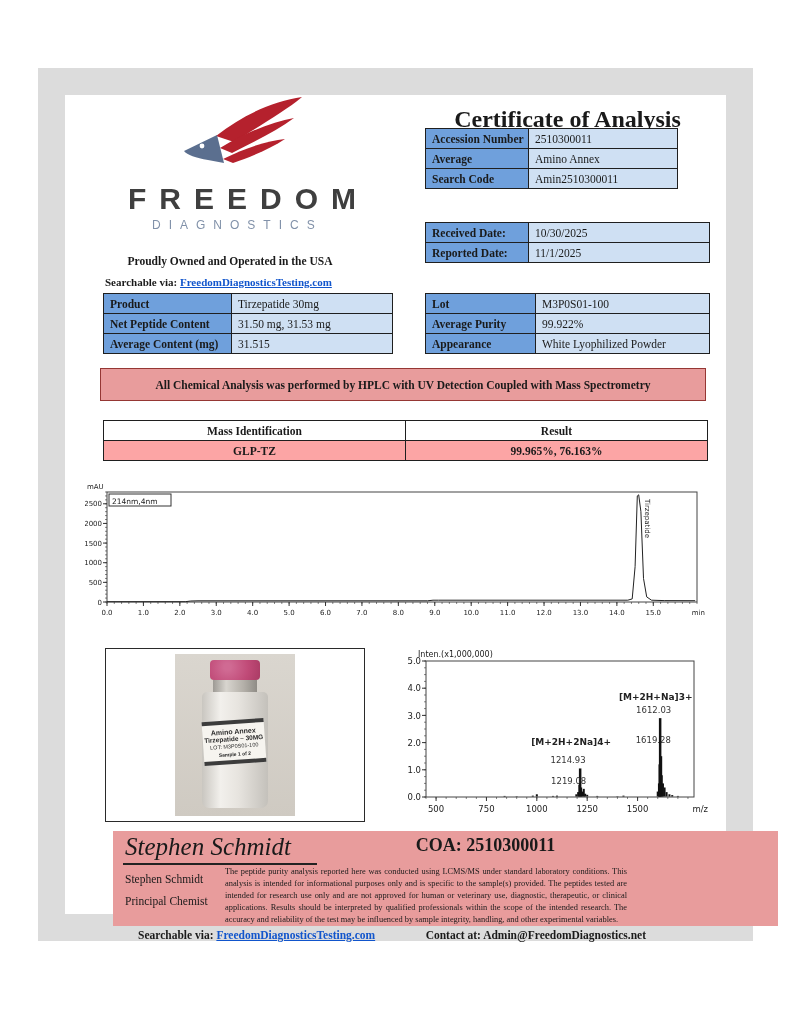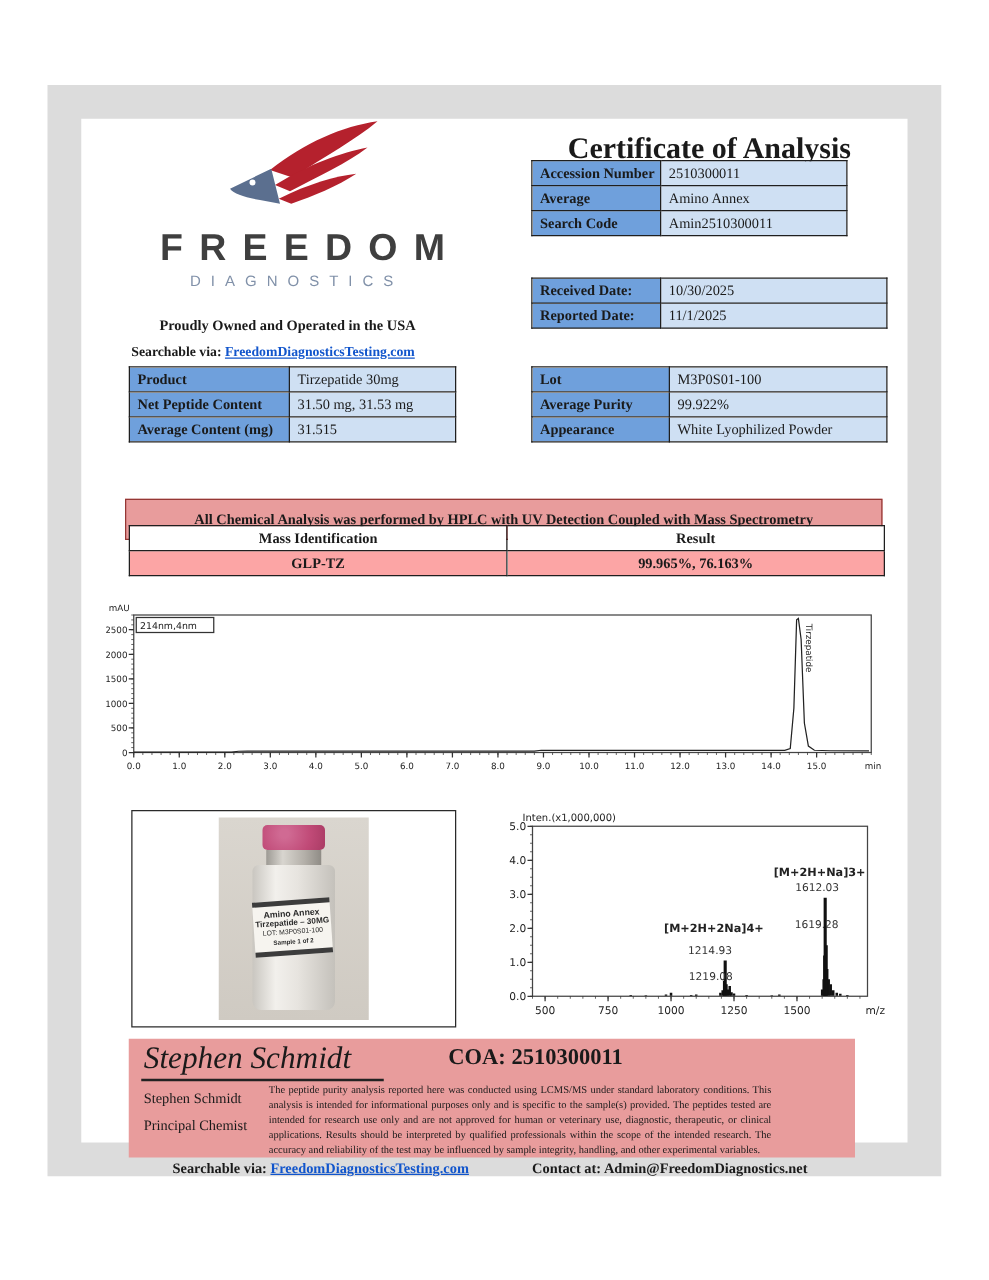--- a/index.html
+++ b/index.html
@@ -17,21 +17,21 @@
   .searchline{font-weight:700;font-size:11px;}
   .link{color:#1155cc;text-decoration:underline;cursor:pointer;}
   .doc-title{font-weight:700;font-size:24px;text-align:center;white-space:nowrap;}
   
   table.kv{border-collapse:collapse;position:absolute;table-layout:fixed;}
   table.kv td{border:1px solid #1f1f1f;font-size:11.5px;padding:1px 6px;height:17px;
               overflow:hidden;white-space:nowrap;}
   td.k{background:#6fa0dc;font-weight:700;}
   td.v{background:#cfe0f3;}
   .banner{background:#e89c9c;border:1px solid #953734;display:flex;align-items:center;
-          justify-content:center;font-weight:700;font-size:11.5px;text-align:center;margin-top:31px;}
+          justify-content:center;font-weight:700;font-size:11.5px;text-align:center;}
   table.mass td{border:1px solid #1f1f1f;text-align:center;}
   td.mh{background:#fff;font-weight:700;font-size:11.5px;height:19px;}
   td.mv{background:#fca5a5;font-weight:700;font-size:15px;height:32px;}
   
   .chartbox{position:absolute;}
   
   .photo-box{position:absolute;border:1px solid #2a2a2a;background:#fff;
              display:flex;align-items:center;justify-content:center;}
   .photo-bg{width:120px;height:162px;background:linear-gradient(#dad6cf,#cfcac2);
             display:flex;align-items:flex-end;justify-content:center;}
@@ -117,21 +117,21 @@
           <td class="k">Received Date:</td>
         <td class="v">10/30/2025</td>
         </tr>
     <tr>
           <td class="k">Reported Date:</td>
         <td class="v">11/1/2025</td>
         </tr>
   </tbody>
     </table>
 
-  <table class="kv" style="left:103px;top:293px;width:262px">
+  <table class="kv" style="left:103px;top:293px;width:290px">
     <colgroup>
         <col style="width:128px">
         <col>
       </colgroup>
     <tbody>
         <tr>
           <td class="k">Product</td>
         <td class="v">Tirzepatide 30mg</td>
         </tr>
     <tr>
@@ -476,21 +476,21 @@
         <line x1="285.8796992481203" y1="149.5" x2="285.8796992481203" y2="148.912" stroke="#111" stroke-width="2"></line>
         <text x="179.08270676691728" y="98.32000000000001" font-size="9" text-anchor="middle" fill="#222" font-family="DejaVu Sans, sans-serif" font-weight="bold">[M+2H+2Na]4+</text>
         <text x="176.06015037593986" y="116" font-size="8.5" text-anchor="middle" fill="#333" font-family="DejaVu Sans, sans-serif">1214.93</text>
         <text x="176.66466165413533" y="136.944" font-size="8.5" text-anchor="middle" fill="#333" font-family="DejaVu Sans, sans-serif">1219.08</text>
         <text x="263.7142857142857" y="53.44000000000001" font-size="9" text-anchor="middle" fill="#222" font-family="DejaVu Sans, sans-serif" font-weight="bold">[M+2H+Na]3+</text>
         <text x="261.69924812030075" y="65.67999999999999" font-size="8.5" text-anchor="middle" fill="#333" font-family="DejaVu Sans, sans-serif">1612.03</text>
         <text x="261.29624060150377" y="95.6" font-size="8.5" text-anchor="middle" fill="#333" font-family="DejaVu Sans, sans-serif">1619.28</text>
       </svg>
   </div>
 
-  <div class="foot-box" style="left:103px;top:831px;width:581px;height:95px">
+  <div class="foot-box" style="left:113px;top:831px;width:665px;height:95px">
     <div class="sig">Stephen Schmidt</div>
     <div class="sig-name">Stephen Schmidt</div>
     <div class="sig-role">Principal Chemist</div>
     <div class="coa">COA: 2510300011</div>
     <div class="disc">The peptide purity analysis reported here was conducted using LCMS/MS under standard laboratory conditions. This analysis is intended for informational purposes only and is specific to the sample(s) provided. The peptides tested are intended for research use only and are not approved for human or veterinary use, diagnostic, therapeutic, or clinical applications. Results should be interpreted by qualified professionals within the scope of the intended research. The accuracy and reliability of the test may be influenced by sample integrity, handling, and other experimental variables.</div>
   </div>
 
   <div class="bottomline" style="left:103px;top:929px">
     <div style="margin-left:35px">
       <span>Searchable via:</span>

